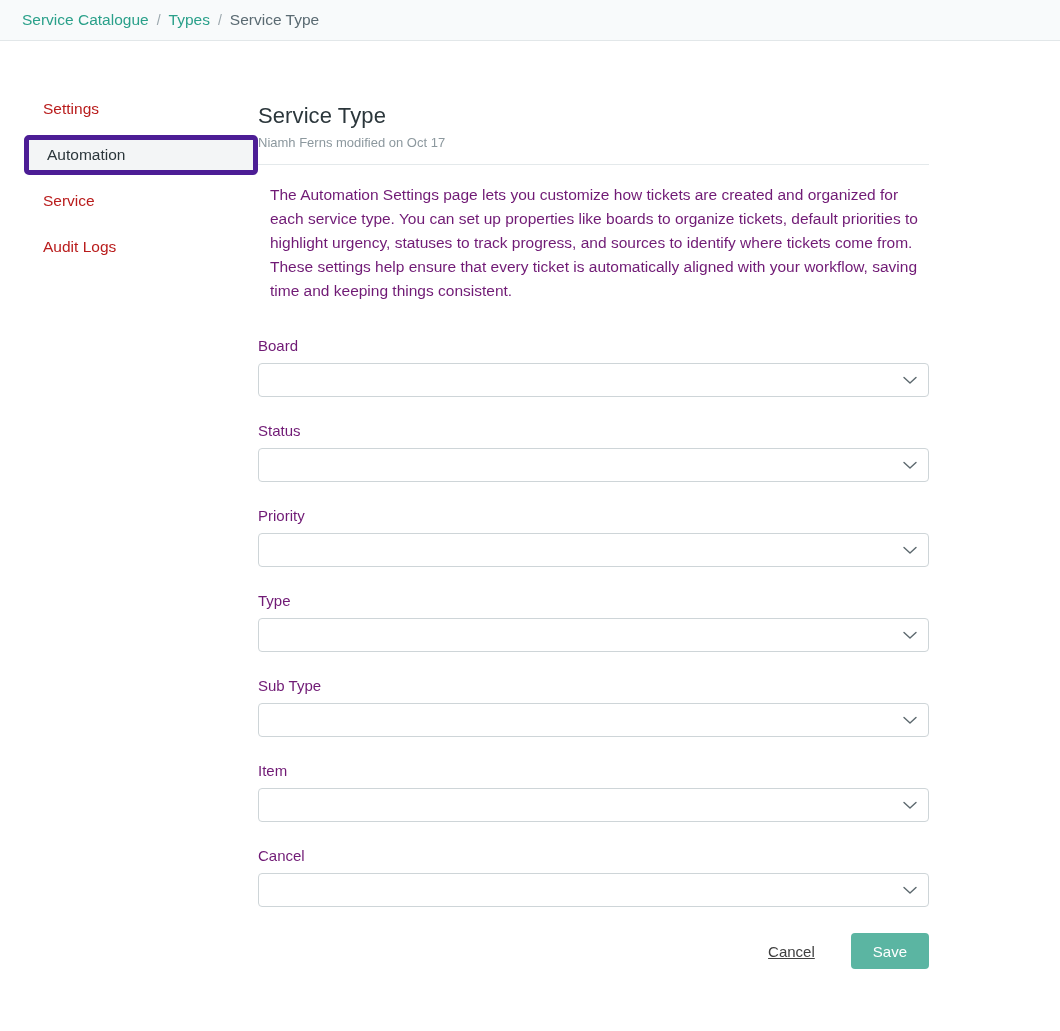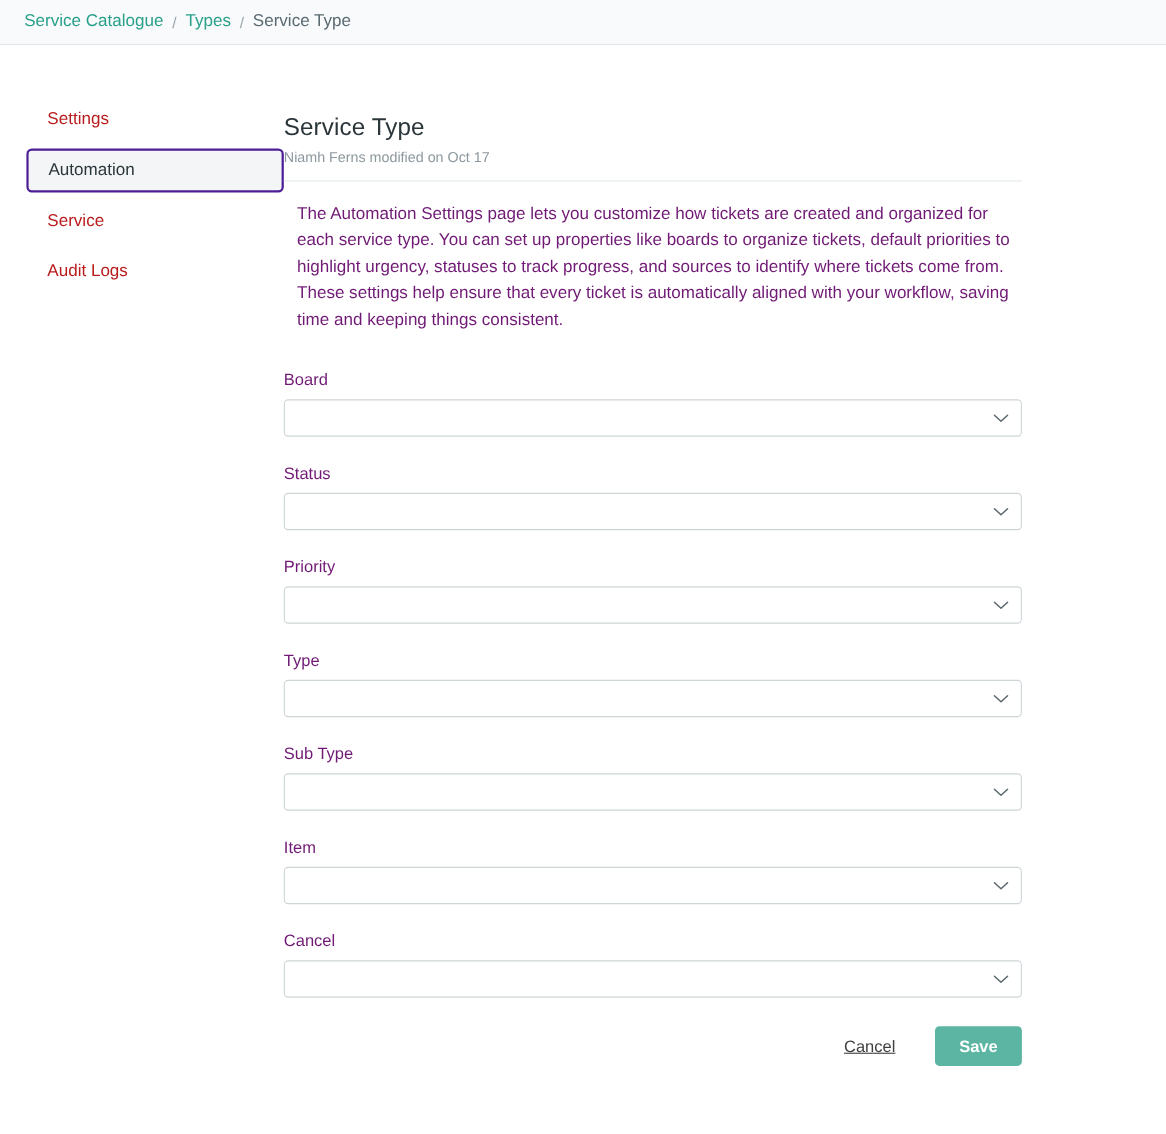--- a/index.html
+++ b/index.html
@@ -59,21 +59,21 @@
     font-size: 15.5px;
     color: #b91c1c;
     border-radius: 5px;
     margin-bottom: 6px;
     box-sizing: border-box;
     cursor: pointer;
     border: 1px solid transparent;
   }
   .nav-item.active {
     background: #f3f5f6;
-    border: 2px solid #4c1d95;
+    border: 5px solid #4c1d95;
     font-weight: 400;
     color: #2b363b;
   }
 
   
   .main {
     padding: 62px 0 0 0;
     width: 672px;
     box-sizing: border-box;
   }
@@ -162,21 +162,21 @@
     margin-right: 36px;
     cursor: pointer;
   }
   .save-button {
     background: #5bb5a2;
     color: #ffffff;
     border: none;
     border-radius: 4px;
     font-size: 15px;
     font-family: "Liberation Sans", sans-serif;
-    font-weight: bold;
+    font-weight: normal;
     padding: 0 22px;
     height: 36px;
     cursor: pointer;
   }
 </style>
 </head>
 <body>
 
 <div class="breadcrumb-bar">
   <span class="crumb link">Service Catalogue</span>

